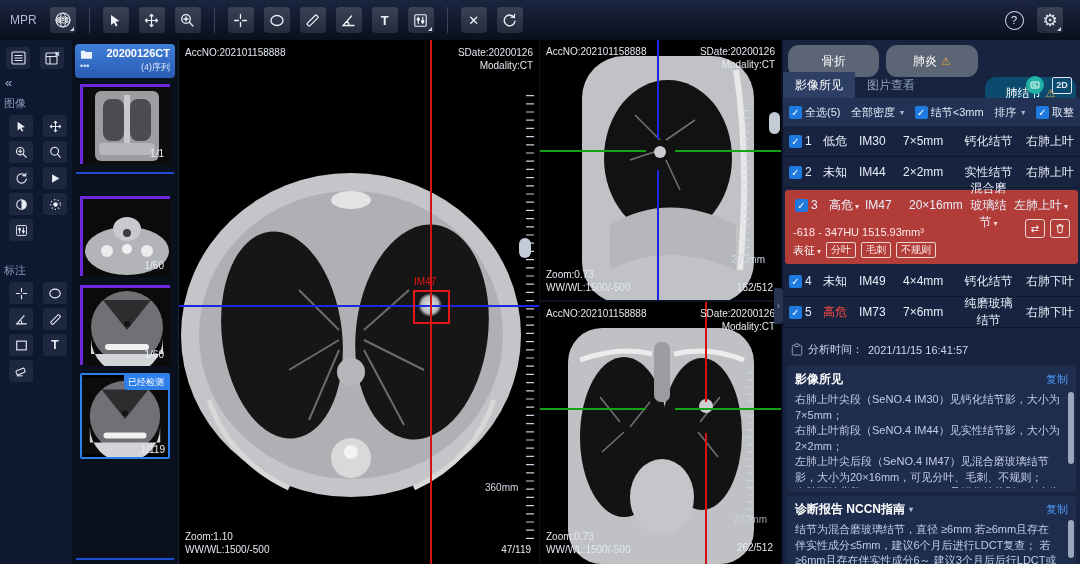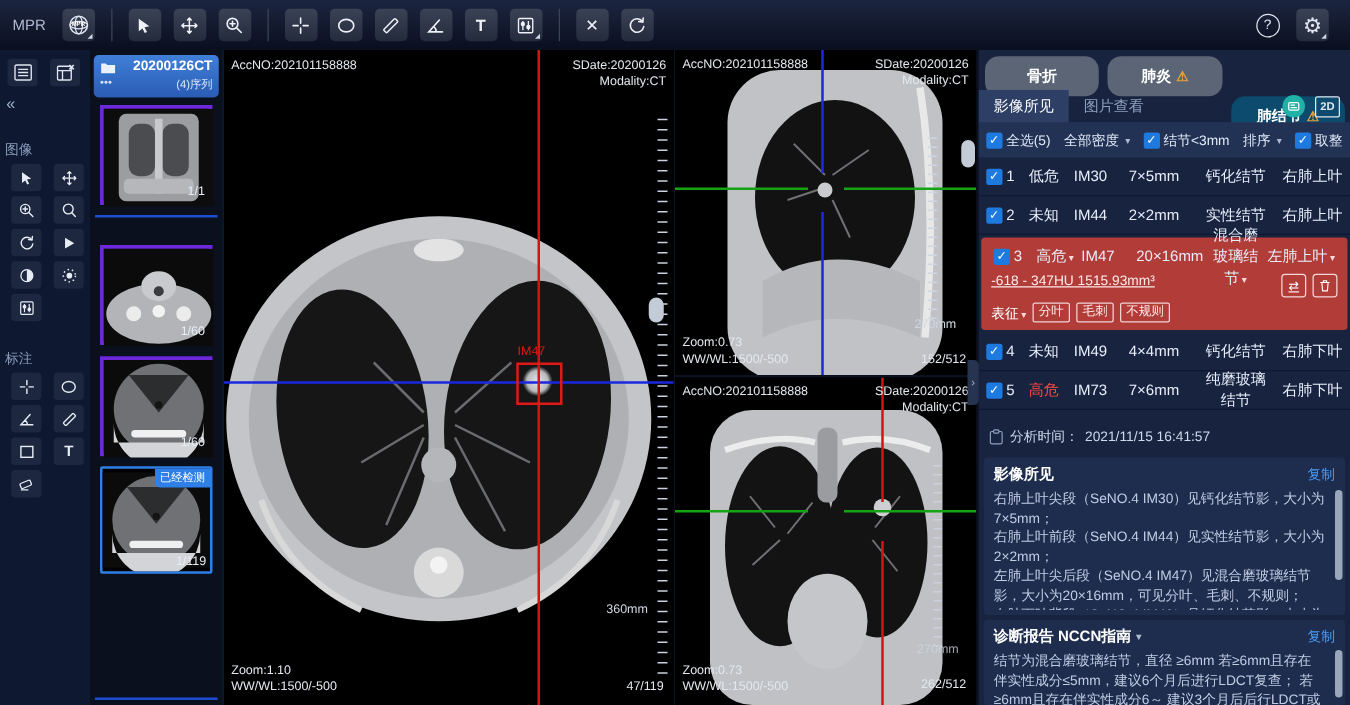--- a/index.html
+++ b/index.html
@@ -17,21 +17,21 @@
   .topbar-right{margin-left:auto;display:flex;align-items:center;padding-right:12px;}
   .help-circ{width:17px;height:17px;border:1.4px solid #dfe6f0;border-radius:50%;font-size:11px;line-height:17px;text-align:center;color:#dfe6f0;}
   .gear-glyph{font-size:17px;color:#dfe6f0;}
   .mpr-inner{position:absolute;font-size:5px;color:#fff;font-weight:bold;}
   icon,svg{display:block;}
   
   .toolcol{position:absolute;left:0;top:40px;width:72px;height:524px;background:#0e1830;border-right:1px solid #070d1a;}
   .tc-top{display:flex;gap:10px;padding:7px 6px 4px 6px;}
   .sbtn{width:24px;height:22px;border-radius:3px;background:#1d2740;display:flex;align-items:center;justify-content:center;position:relative;}
   .collapse{font-size:13px;color:#9fb0ce;padding:2px 0 0 5px;}
-  .tc-label{font-size:11px;color:#8b9cbc;padding:6px 0 2px 4px;margin-top:16px;}
+  .tc-label{font-size:11px;color:#8b9cbc;padding:6px 0 2px 4px;}
   .tgrid{display:flex;flex-wrap:wrap;padding-left:4px;}
   .tgrid .sbtn{margin:2px 5px;}
   
   .seriescol{position:absolute;left:72px;top:40px;width:106px;height:524px;background:#0a101d;}
   .ser-head{position:absolute;left:3px;top:4px;width:100px;height:34px;border-radius:4px;background:linear-gradient(#3f7fd8,#2a5cb4);padding:3px 5px;box-sizing:border-box;}
   .ser-title{font-size:11px;color:#fff;text-align:right;font-weight:bold;}
   .ser-sub{display:flex;justify-content:space-between;font-size:9px;color:#dbe6f8;margin-top:2px;}
   .folder-ic{position:absolute;left:5px;top:5px;}
   .thumb{position:absolute;left:8px;width:90px;height:80px;background:#000;border:3px solid #6d28d9;box-sizing:border-box;}
   .thumb.sel{border:2px solid #2f7fe8;border-radius:2px;}
@@ -47,21 +47,21 @@
   .gapline-h{background:linear-gradient(90deg,currentColor 0 44%,transparent 44% 56%,currentColor 56% 100%)!important;}
   .gapline-v{background:linear-gradient(180deg,currentColor 0 38%,transparent 38% 50%,currentColor 50% 100%)!important;}
   .roi{position:absolute;border:2px solid #e01818;z-index:6;}
   .roi-label{position:absolute;color:#e01818;font-size:10px;z-index:6;}
   .slider-pill{position:absolute;width:12px;height:20px;border-radius:6px;background:#c3cbd7;z-index:6;}
   .ruler-label{position:absolute;font-size:10px;color:#cfd6e2;z-index:6;}
   .panel-handle{position:absolute;left:774px;top:288px;width:9px;height:36px;background:#27344f;border-radius:0 4px 4px 0;color:#aab8d2;font-size:9px;display:flex;align-items:center;justify-content:center;z-index:7;}
   
   .rpanel{position:absolute;left:783px;top:40px;width:297px;height:524px;background:#17233f;}
   .tabs{position:absolute;left:5px;top:5px;right:4px;display:flex;gap:7px;}
-  .pill{flex:1;height:32px;border-radius:11px;background:#5c6575;color:#fff;font-size:12px;display:flex;align-items:center;justify-content:center;gap:4px;font-weight:bold;}
+  .pill{flex:1;height:32px;border-radius:11px;background:#5c6575;color:#fff;font-size:12px;display:flex;align-items:center;justify-content:center;gap:4px;}
   .pill.active{background:#0c4a6e;margin-top:32px;}
   .warn{color:#e8a33d;font-size:11px;}
   .subtabs{position:absolute;left:0;top:32px;right:0;height:26px;border-bottom:1px solid #2c3a5c;display:flex;align-items:stretch;}
   .subtab{padding:0 12px;font-size:12px;color:#8fa0bd;display:flex;align-items:center;}
   .subtab.active{background:#2e3f66;color:#fff;}
   .subtab-icons{margin-left:auto;display:flex;align-items:center;gap:8px;padding-right:8px;}
   .teal-circ{width:18px;height:18px;border-radius:50%;background:#20b2a6;display:flex;align-items:center;justify-content:center;}
   .twod{min-width:16px;height:15px;border:1.4px solid #dfe6f0;border-radius:2px;font-size:9px;font-weight:bold;color:#dfe6f0;display:flex;align-items:center;justify-content:center;padding:0 1px;}
   .filters{position:absolute;left:0;top:58px;right:0;height:28px;background:#223254;display:flex;align-items:center;font-size:11px;color:#e2eaf8;padding:0 6px;gap:4px;box-sizing:border-box;}
   .cb{width:13px;height:13px;background:#1f7ae0;border-radius:2px;color:#fff;font-size:10px;line-height:13px;text-align:center;flex:none;}
@@ -72,21 +72,21 @@
   .nrow{height:30px;border-bottom:1px solid #0e1830;display:flex;align-items:center;font-size:12px;color:#e8eefa;padding:0 6px;gap:0;}
   .nrow .idx{width:12px;margin-left:3px;}
   .nrow .risk{width:36px;margin-left:6px;}
   .nrow .risk.red{color:#ff4a42;}
   .nrow .im{width:44px;}
   .nrow .size{width:60px;}
   .nrow .type{flex:1;text-align:center;}
   .nrow .loc{width:60px;text-align:right;}
   .redcard{background:#b23c38;border-radius:3px;margin:2px 2px;padding:2px 4px;}
   .redcard .nrow{border-bottom:none;height:26px;}
-  .hu-line{display:flex;align-items:flex-start;font-size:11px;color:#ffe9e9;padding:1px 4px;text-decoration:underline;}
+  .hu-line{display:flex;align-items:flex-end;font-size:11px;color:#ffe9e9;padding:1px 4px;}
   .hu-actions{margin-left:auto;display:flex;gap:5px;}
   .mini-btn{width:18px;height:17px;border:1px solid #f2d9d9;border-radius:3px;display:flex;align-items:center;justify-content:center;color:#fff;font-size:10px;}
   .trait-line{display:flex;align-items:center;gap:5px;font-size:11px;color:#fff;padding:3px 4px 4px 4px;}
   .tag{border:1px solid #eed4d4;border-radius:2px;font-size:10px;padding:0 4px;line-height:14px;color:#ffecec;}
   .analysis{position:absolute;left:8px;top:302px;display:flex;align-items:center;gap:5px;font-size:11px;color:#cfd9ec;}
   .sect{position:absolute;left:4px;right:4px;background:#1e2c4e;border-radius:3px;padding:5px 8px;box-sizing:border-box;}
   .sect-head{display:flex;font-size:12px;color:#fff;font-weight:bold;align-items:center;}
   .copy-link{margin-left:auto;color:#4a9bf5;font-weight:normal;font-size:11px;}
   .sect-text{font-size:11px;color:#c2cde4;line-height:15.5px;margin-top:4px;white-space:pre-line;}
   .vscroll{position:absolute;right:2px;width:6px;border-radius:3px;background:#9aa6bb;}

